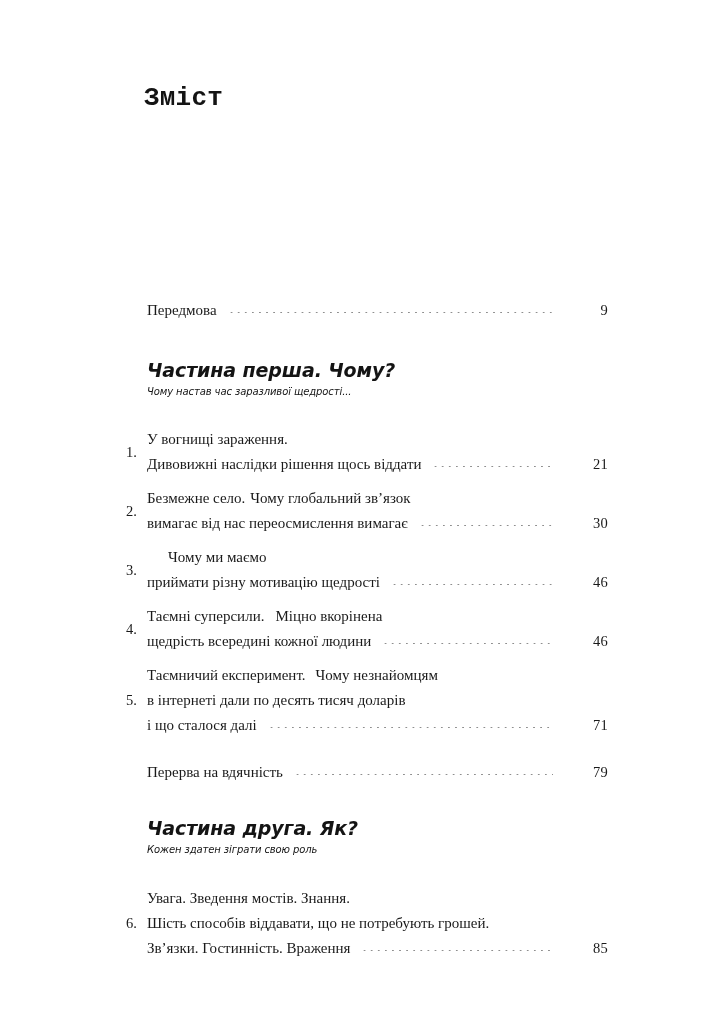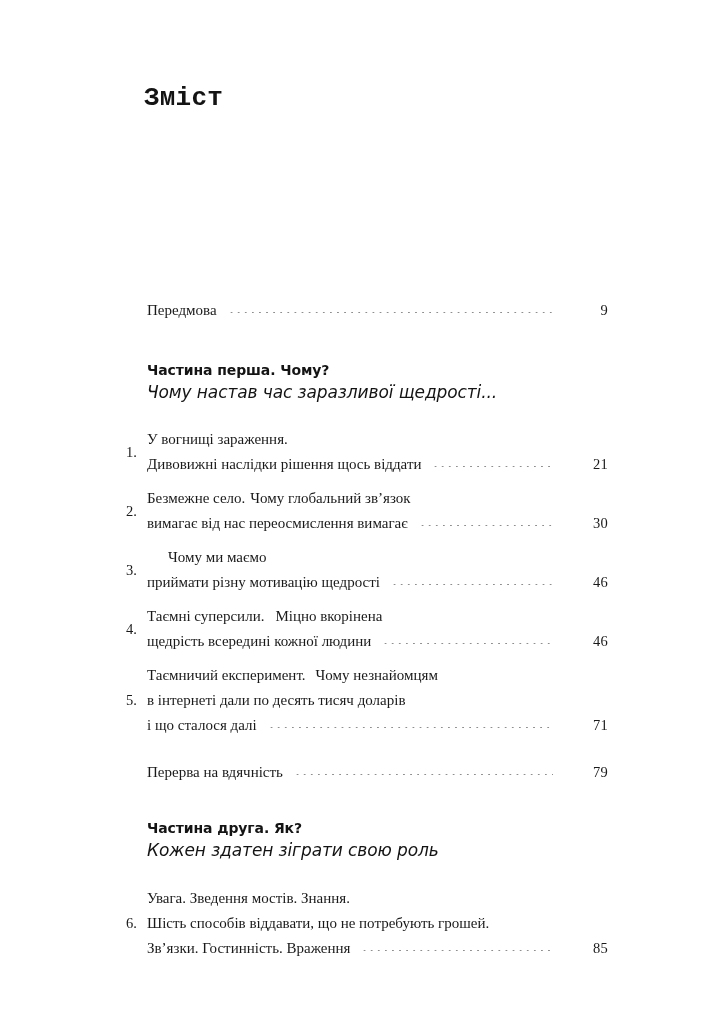--- a/index.html
+++ b/index.html
@@ -99,27 +99,28 @@
   
   .entry.plain .entry-num { visibility: hidden; }
 
   
   .part {
     padding-left: 21px;
     font-family: "DejaVu Sans", "Liberation Sans", sans-serif;
     color: #141414;
   }
   .part-title {
-    font-size: 14px;
+    font-size: 19px;
+    font-style: italic;
     font-weight: bold;
     line-height: 22px;
     letter-spacing: -0.1px;
   }
   .part-sub {
-    font-size: 17px;
+    font-size: 10px;
     font-style: italic;
     font-weight: normal;
     line-height: 22px;
     letter-spacing: -0.1px;
   }
 
   
   .sp-a { height: 36px; }   
   .sp-b { height: 24px; }   
   .sp-c { height: 9px; }    

